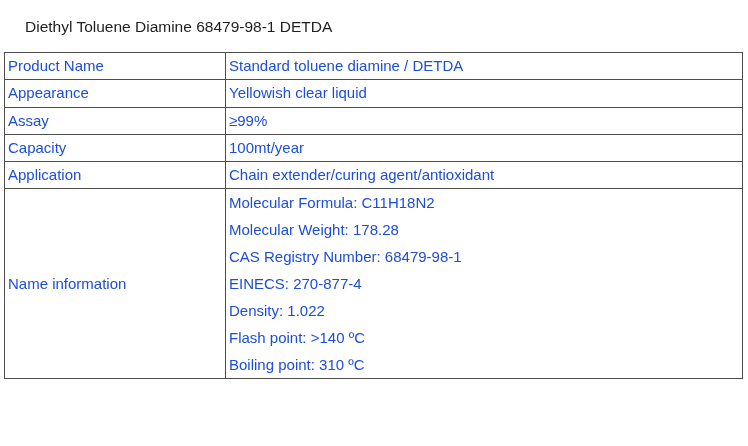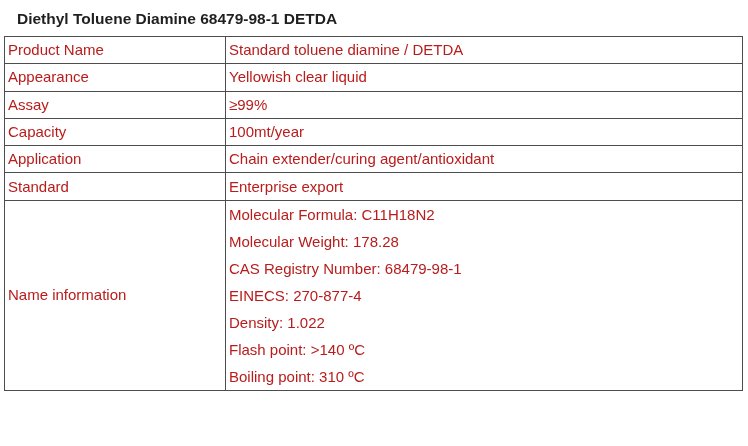--- a/index.html
+++ b/index.html
@@ -9,37 +9,37 @@
   }
   .page {
     position: relative;
     width: 748px;
     height: 446px;
     background: #ffffff;
     font-family: "Liberation Sans", sans-serif;
     overflow: hidden;
   }
   .page-title {
-    margin: 4px;
+    margin: 12px;
     padding: 5px 0 4px 13px;
     font-size: 15.5px;
-    font-weight: 700;
+    font-weight: 400;
     color: #1f1f1f;
     line-height: 19px;
   }
   table.spec-table {
     border-collapse: collapse;
     table-layout: fixed;
     margin-left: 4px;
     width: 739px;
   }
   table.spec-table td {
     border: 1.5px solid #4d4d4d;
     font-size: 15px;
-    color: #b91c1c;
+    color: #1d4ed8;
     padding: 0 2px 0 3px;
     height: 26.3px;
     line-height: 18px;
     vertical-align: middle;
     white-space: nowrap;
     overflow: hidden;
   }
   td.col-label { width: 215px; }
   td.more-label-cell { vertical-align: middle; }
   td.more-value-cell {
@@ -75,24 +75,20 @@
       </tr>
       <tr>
         <td class="col-label">Capacity</td>
         <td class="col-value">100mt/year</td>
       </tr>
       <tr>
         <td class="col-label">Application</td>
         <td class="col-value">Chain extender/curing agent/antioxidant</td>
       </tr>
       <tr>
-        <td class="col-label">Standard</td>
-        <td class="col-value">Enterprise export</td>
-      </tr>
-      <tr>
         <td class="col-label more-label-cell">Name information</td>
         <td class="more-value-cell">
           <div class="more-line">Molecular Formula: C11H18N2</div>
           <div class="more-line">Molecular Weight: 178.28</div>
           <div class="more-line">CAS Registry Number: 68479-98-1</div>
           <div class="more-line">EINECS: 270-877-4</div>
           <div class="more-line">Density: 1.022</div>
           <div class="more-line">Flash point: &gt;140 ºC</div>
           <div class="more-line">Boiling point: 310 ºC</div>
         </td>

